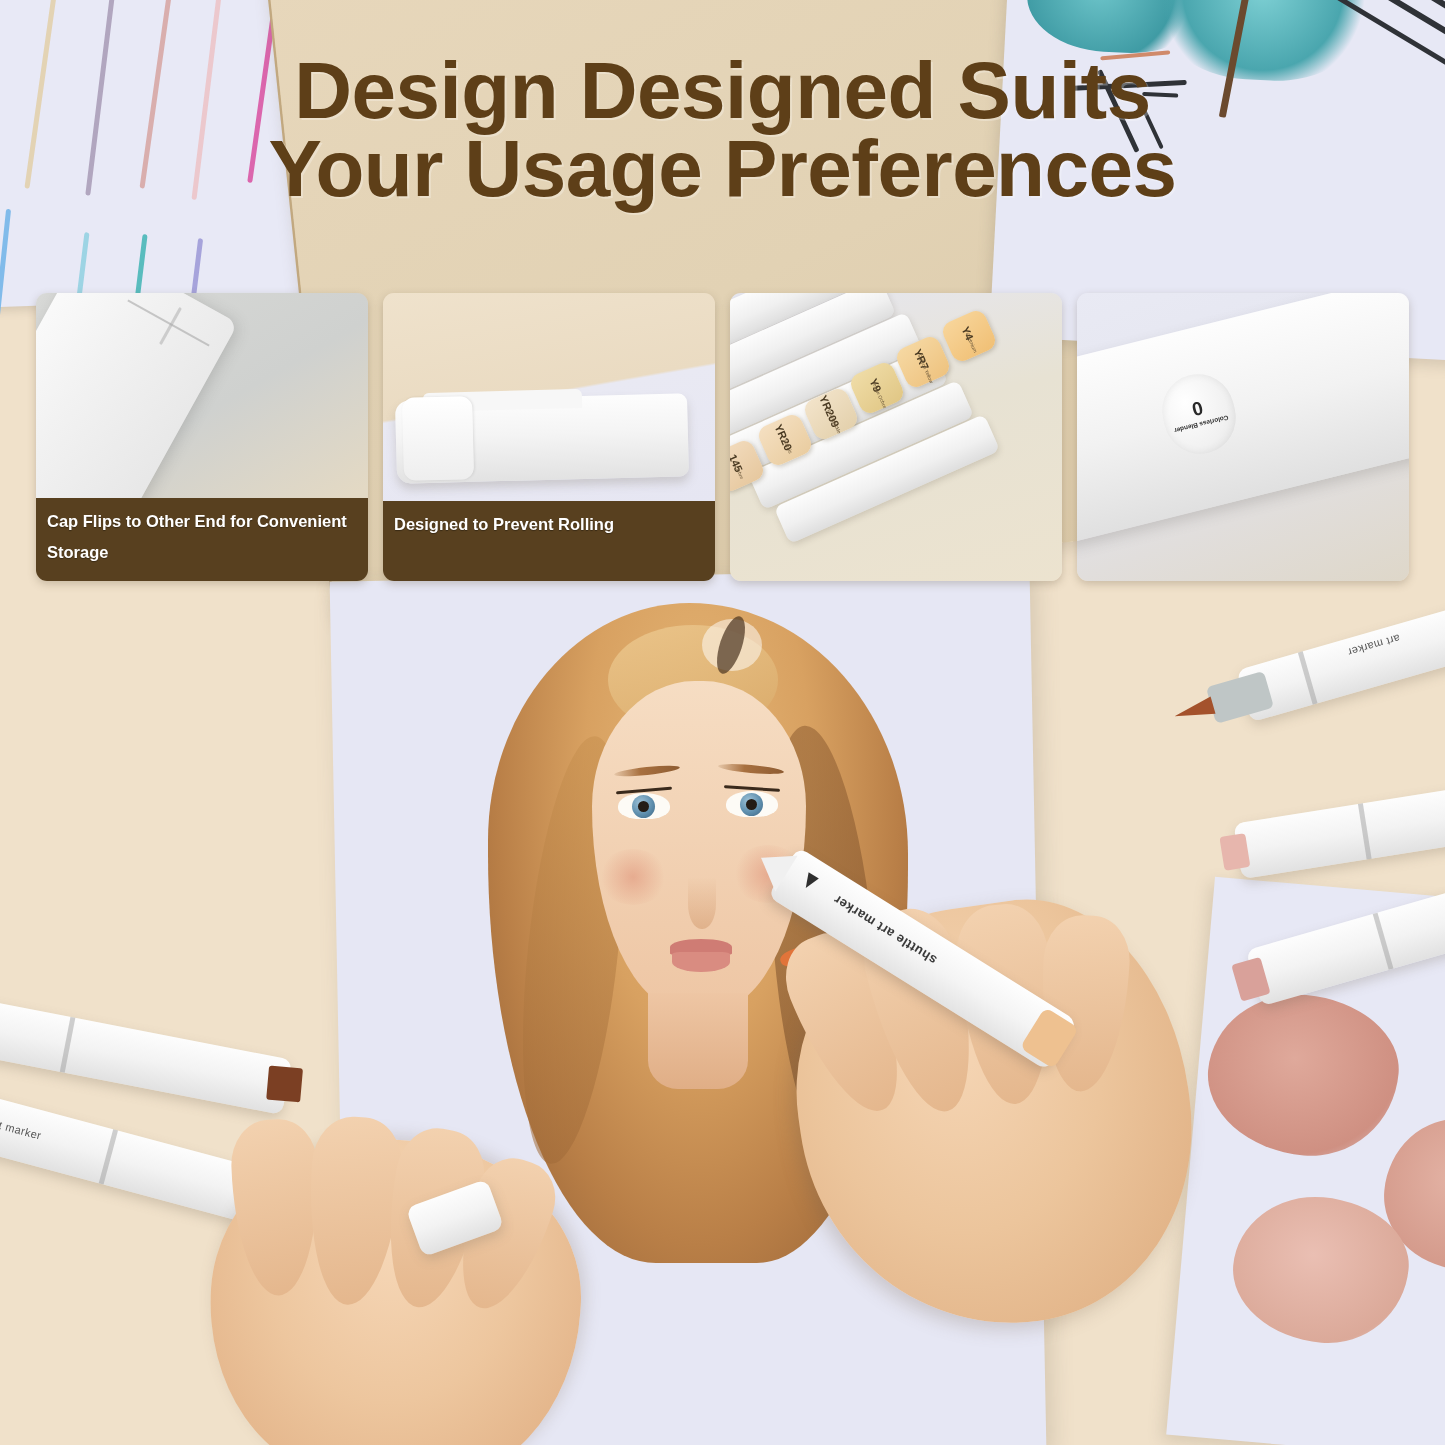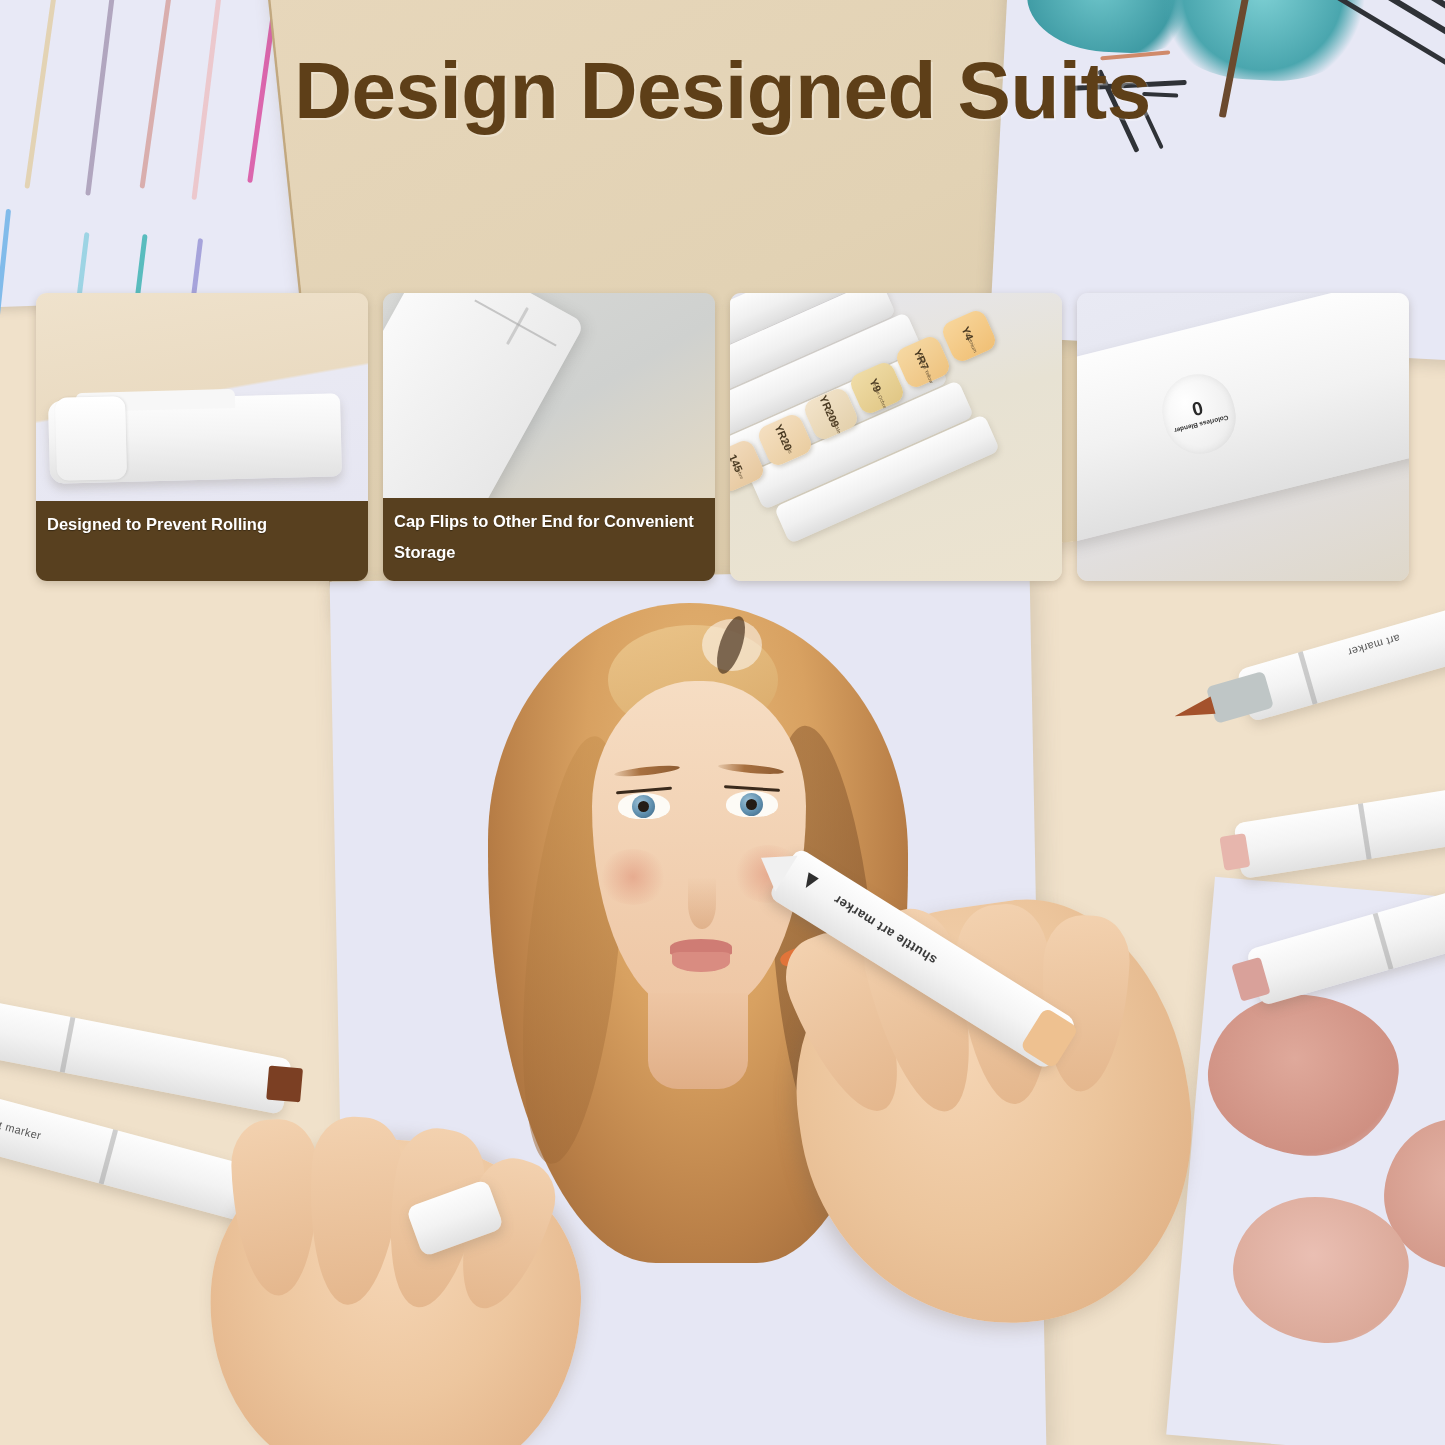--- a/index.html
+++ b/index.html
@@ -298,40 +298,41 @@
   <div class="portrait-sheet"></div>
 
   <div class="swatch-sheet">
     <div class="blob" style="left:10px;  top:110px; width:190px; height:160px; background:radial-gradient(ellipse at 45% 40%,#dfa99b,#cf9082 70%,rgba(207,144,130,.25) 100%);"></div>
     <div class="blob" style="left:196px; top:220px; width:150px; height:150px; background:radial-gradient(ellipse at 45% 40%,#e3b2a4,#d49a8b 70%,rgba(212,154,139,.22) 100%);"></div>
     <div class="blob" style="left:52px;  top:310px; width:175px; height:145px; background:radial-gradient(ellipse at 45% 40%,#eabfb3,#dba999 72%,rgba(219,169,153,.2) 100%);"></div>
   </div>
 
   <div class="title">
     <span>Design Designed Suits</span>
+    <span class="l2">Your Usage Preferences</span>
   </div>
 
   <div class="features">
+
+    <div class="card">
+      <div class="thumb t2">
+        <div class="diag"></div>
+        <div class="seam"></div>
+        <div class="nub"></div>
+      </div>
+      <div class="cap">Cap Flips to Other End for Convenient Storage</div>
+    </div>
 
     <div class="card">
       <div class="thumb t1">
         <div class="barrel"></div>
         <div class="flat"></div>
         <div class="cap-ring"></div>
       </div>
       <div class="cap">Designed to Prevent Rolling</div>
-    </div>
-
-    <div class="card">
-      <div class="thumb t2">
-        <div class="diag"></div>
-        <div class="seam"></div>
-        <div class="nub"></div>
-      </div>
-      <div class="cap">Cap Flips to Other End for Convenient Storage</div>
     </div>
 
     <div class="card">
       <div class="thumb t3">
         <div class="pen" style="left:-86px; top:-4px;"></div>
         <div class="pen" style="left:-62px; top:30px;"></div>
         <div class="pen" style="left:-36px; top:64px;"></div>
         <div class="pen" style="left:-10px; top:98px;"></div>
         <div class="pen" style="left:16px;  top:132px;"></div>
         <div class="pen" style="left:42px;  top:166px;"></div>

